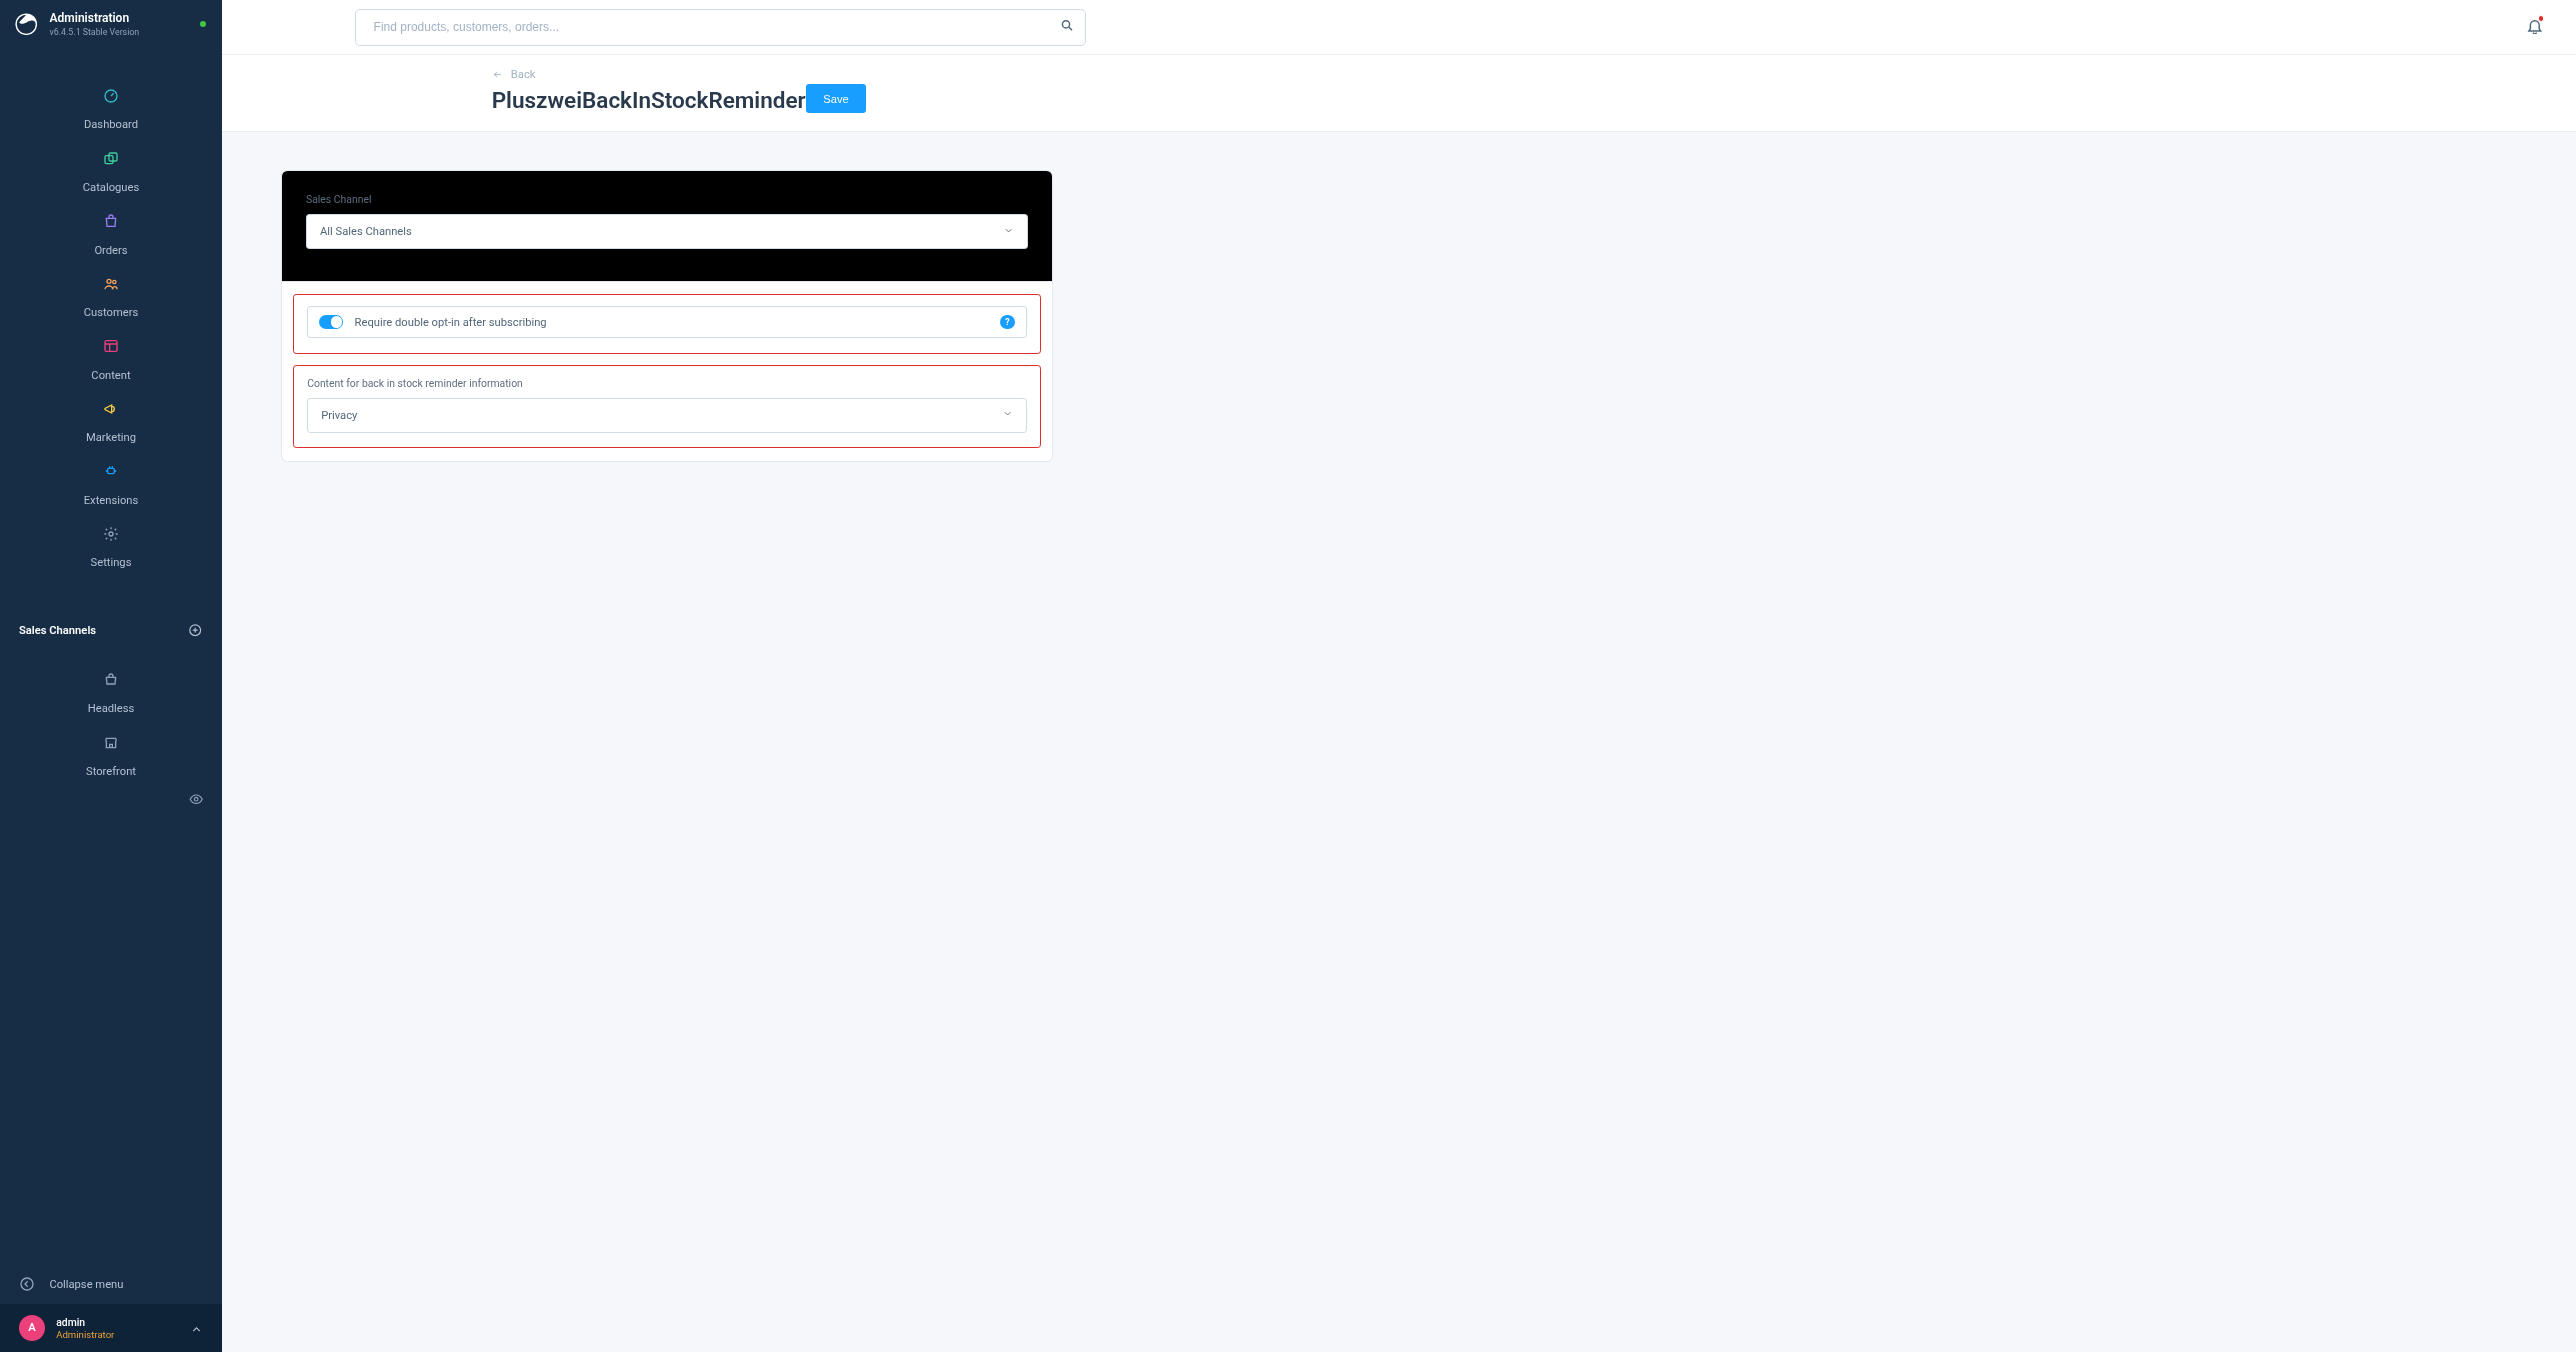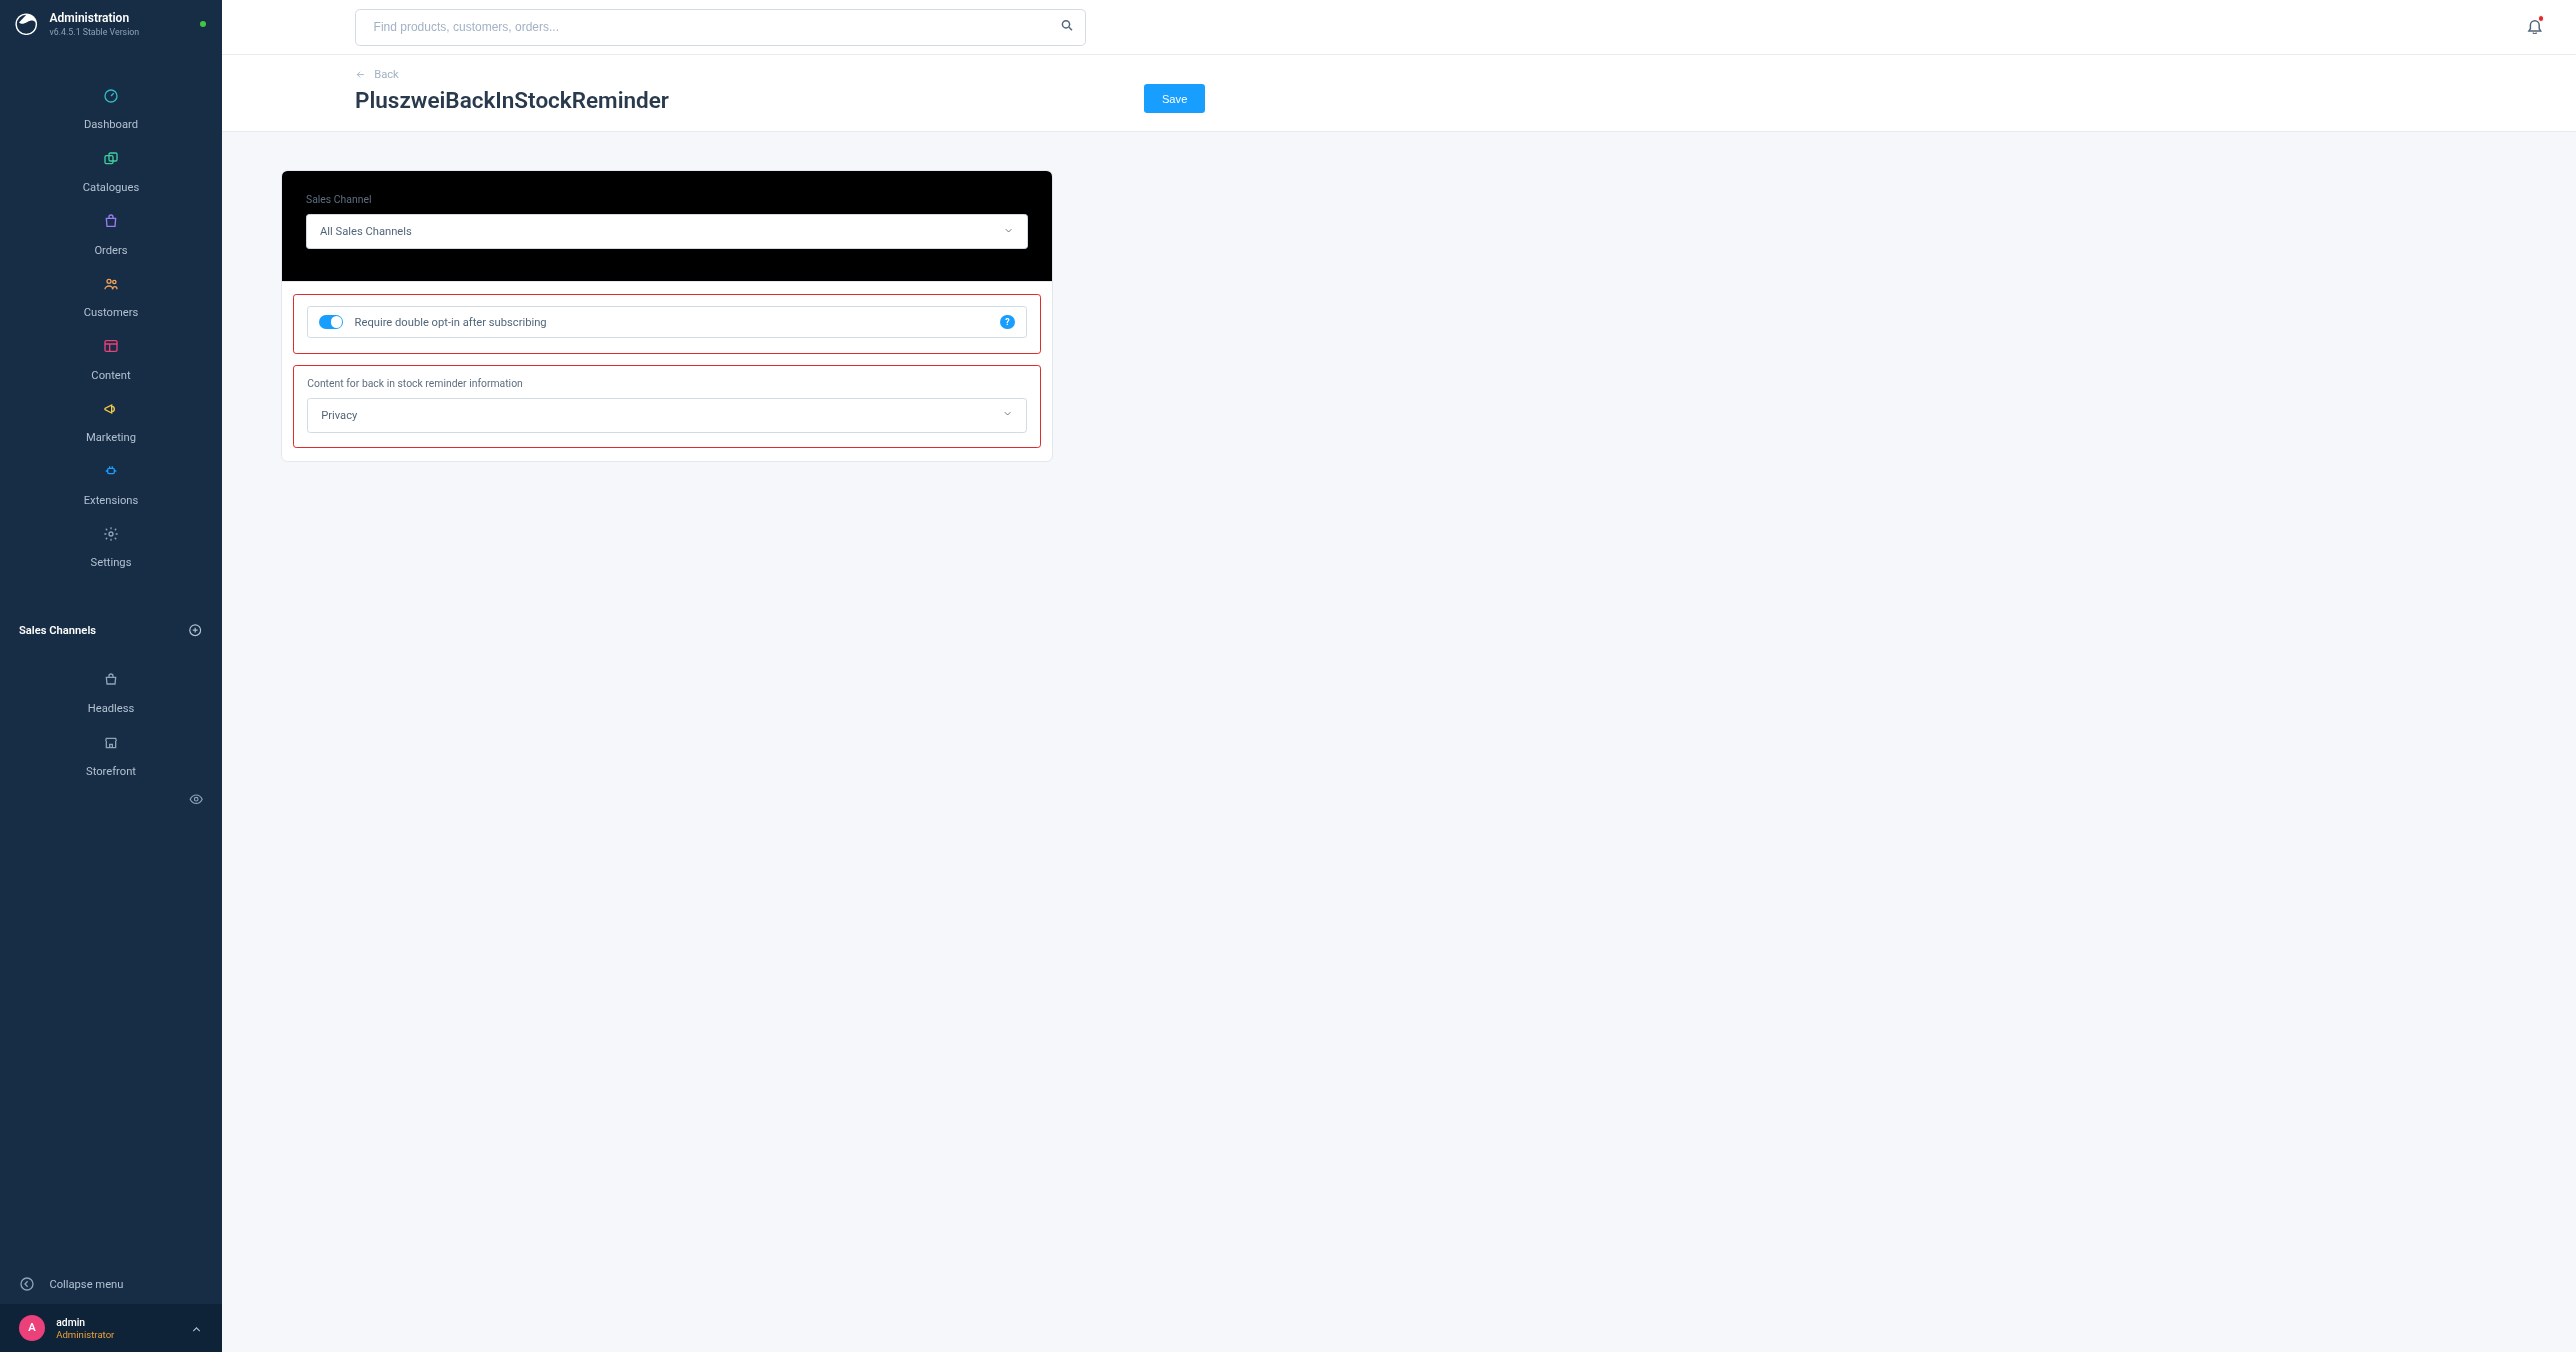--- a/index.html
+++ b/index.html
@@ -40,21 +40,21 @@
   .main { flex: 1; display: flex; flex-direction: column; min-width: 0; }
   .top-bar { height: 55px; border-bottom: 0.8px solid #e8ecef; display: flex; align-items: center; padding: 0 32px 0 32px; gap: 19px; }
   .search-wrap { flex: 1; max-width: 731px; margin-left: 101px; position: relative; }
   .search-input { width: 100%; height: 37px; border: 0.8px solid #d1dbe4; border-radius: 4.8px; padding: 0 35px 0 17.6px; font-size: 12px; color: #6d28d9; background:#fff; }
   .search-input::placeholder { color: #a2b2c4; }
   .search-icon-btn { position: absolute; right: 11.2px; top: 50%; transform: translateY(-50%); color: #52667a; }
   .bell-wrap { margin-left: auto; position: relative; cursor:pointer; color:#52667a; }
   .bell-dot { position: absolute; top: -1.6px; right: 0px; width: 6.4px; height: 6.4px; background: #e02b2b; border-radius: 50%; border: 0.8px solid #fff;}
 
   .page-header { padding: 13px 32px 17.6px 32px; border-bottom: 0.8px solid #e8ecef; }
-  .page-header-inner { max-width: 850px; margin-left: 101px; display: flex; align-items: flex-end; justify-content: space-between; }
+  .page-header-inner { max-width: 850px; display: flex; align-items: flex-end; justify-content: center; }
   .back-link { display: inline-flex; align-items: center; gap: 8px; color: #a2b2c4; font-size: 11.2px; cursor: pointer; margin-bottom: 6.4px; }
   .page-title { font-size: 22.5px; font-weight: 600; color: #2a3a4d; }
   .save-btn { background: #189eff; color: #fff; border: none; border-radius: 3.2px; padding: 8.8px 17.6px; font-size: 11.2px; font-weight: 500; cursor: pointer; }
 
   .content { flex: 1; background: #f5f7fa; padding: 38px 32px; overflow: auto; }
   .content-inner { max-width: 772px; margin-left: 27px; display: flex; gap: 32px; }
   .card-label { width: 167px; font-size: 13px; color: #52667a; padding-top: 8px; }
   .card { flex: 1; background: #fff; border: 0.8px solid #e3e8ee; border-radius: 6.4px; overflow: hidden; }
   .card-section { padding: 22.5px 24px 32px 24px; }
   .card-section.darkhead { background: #000000; border-bottom: 0.8px solid #e3e8ee; }

